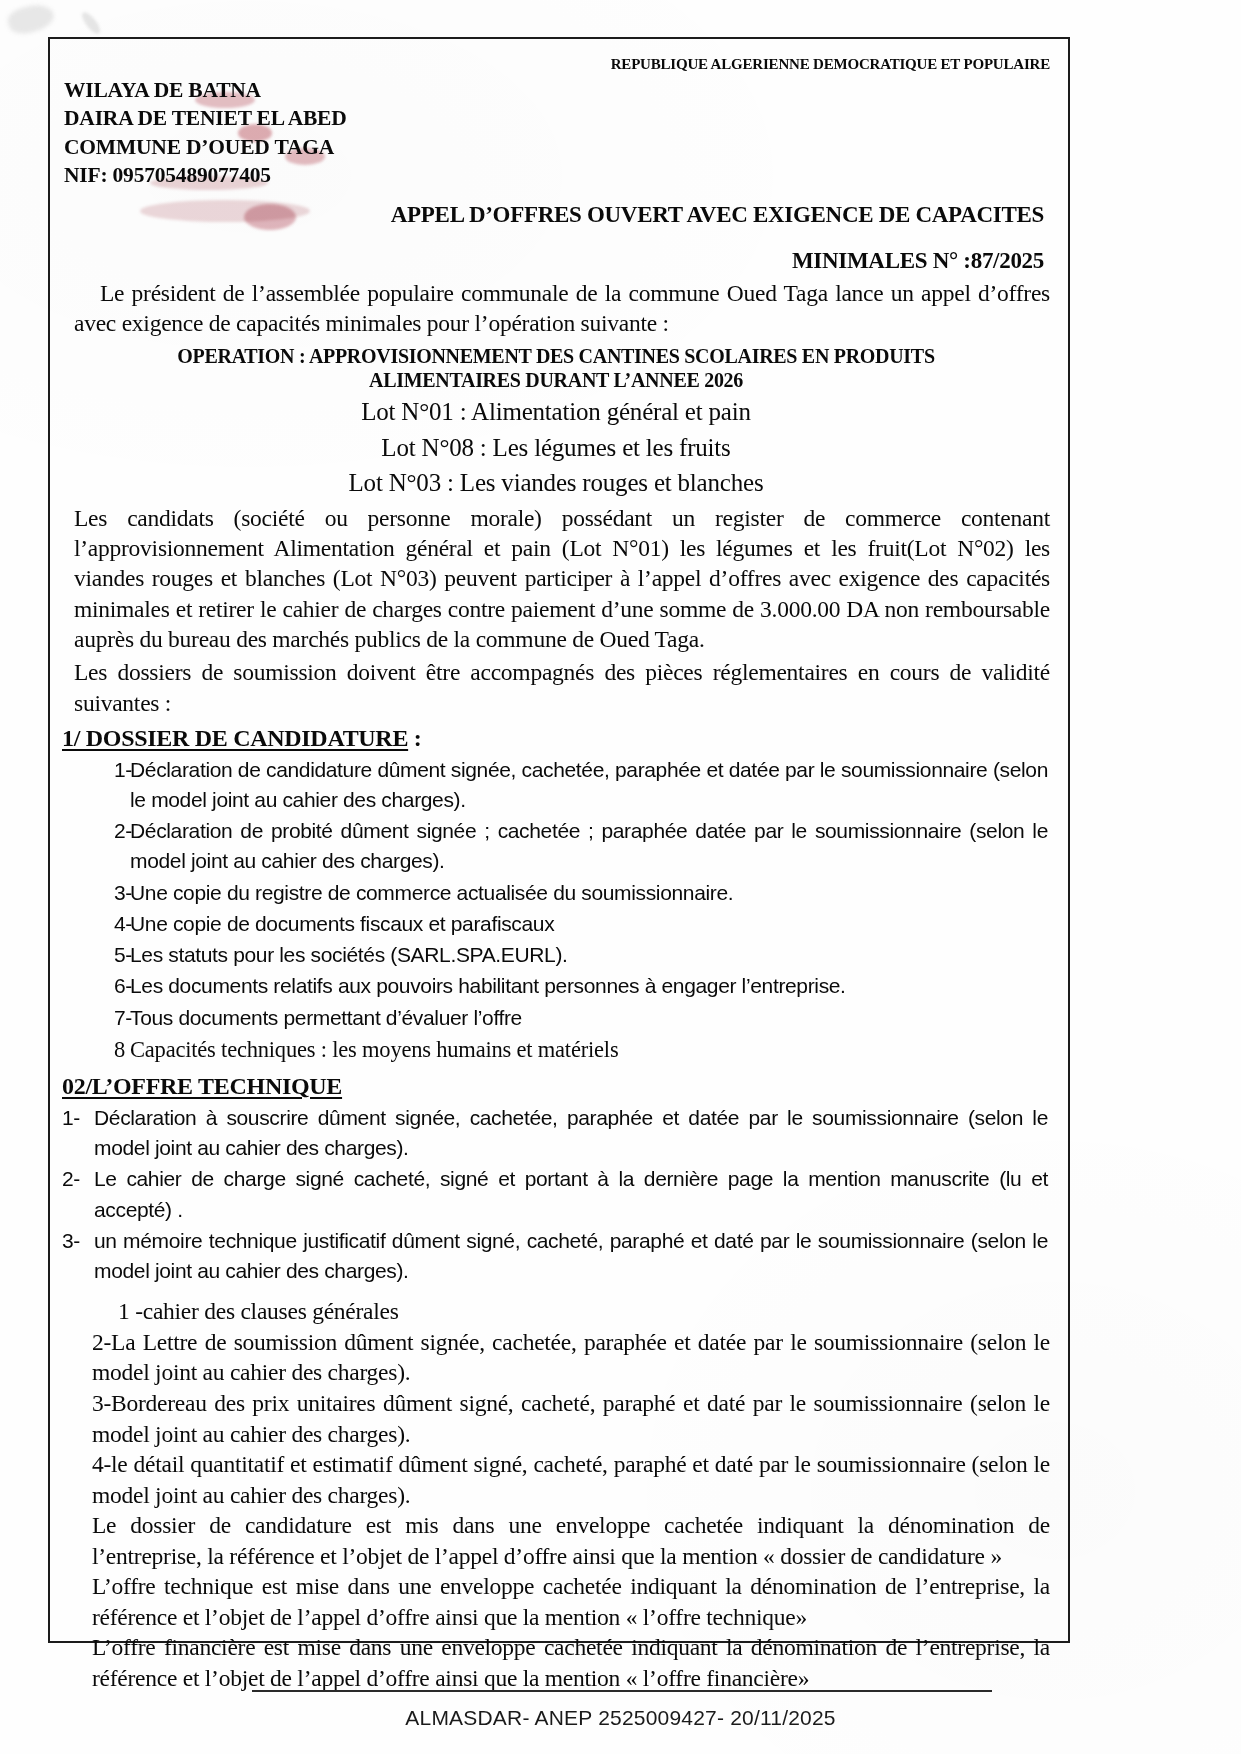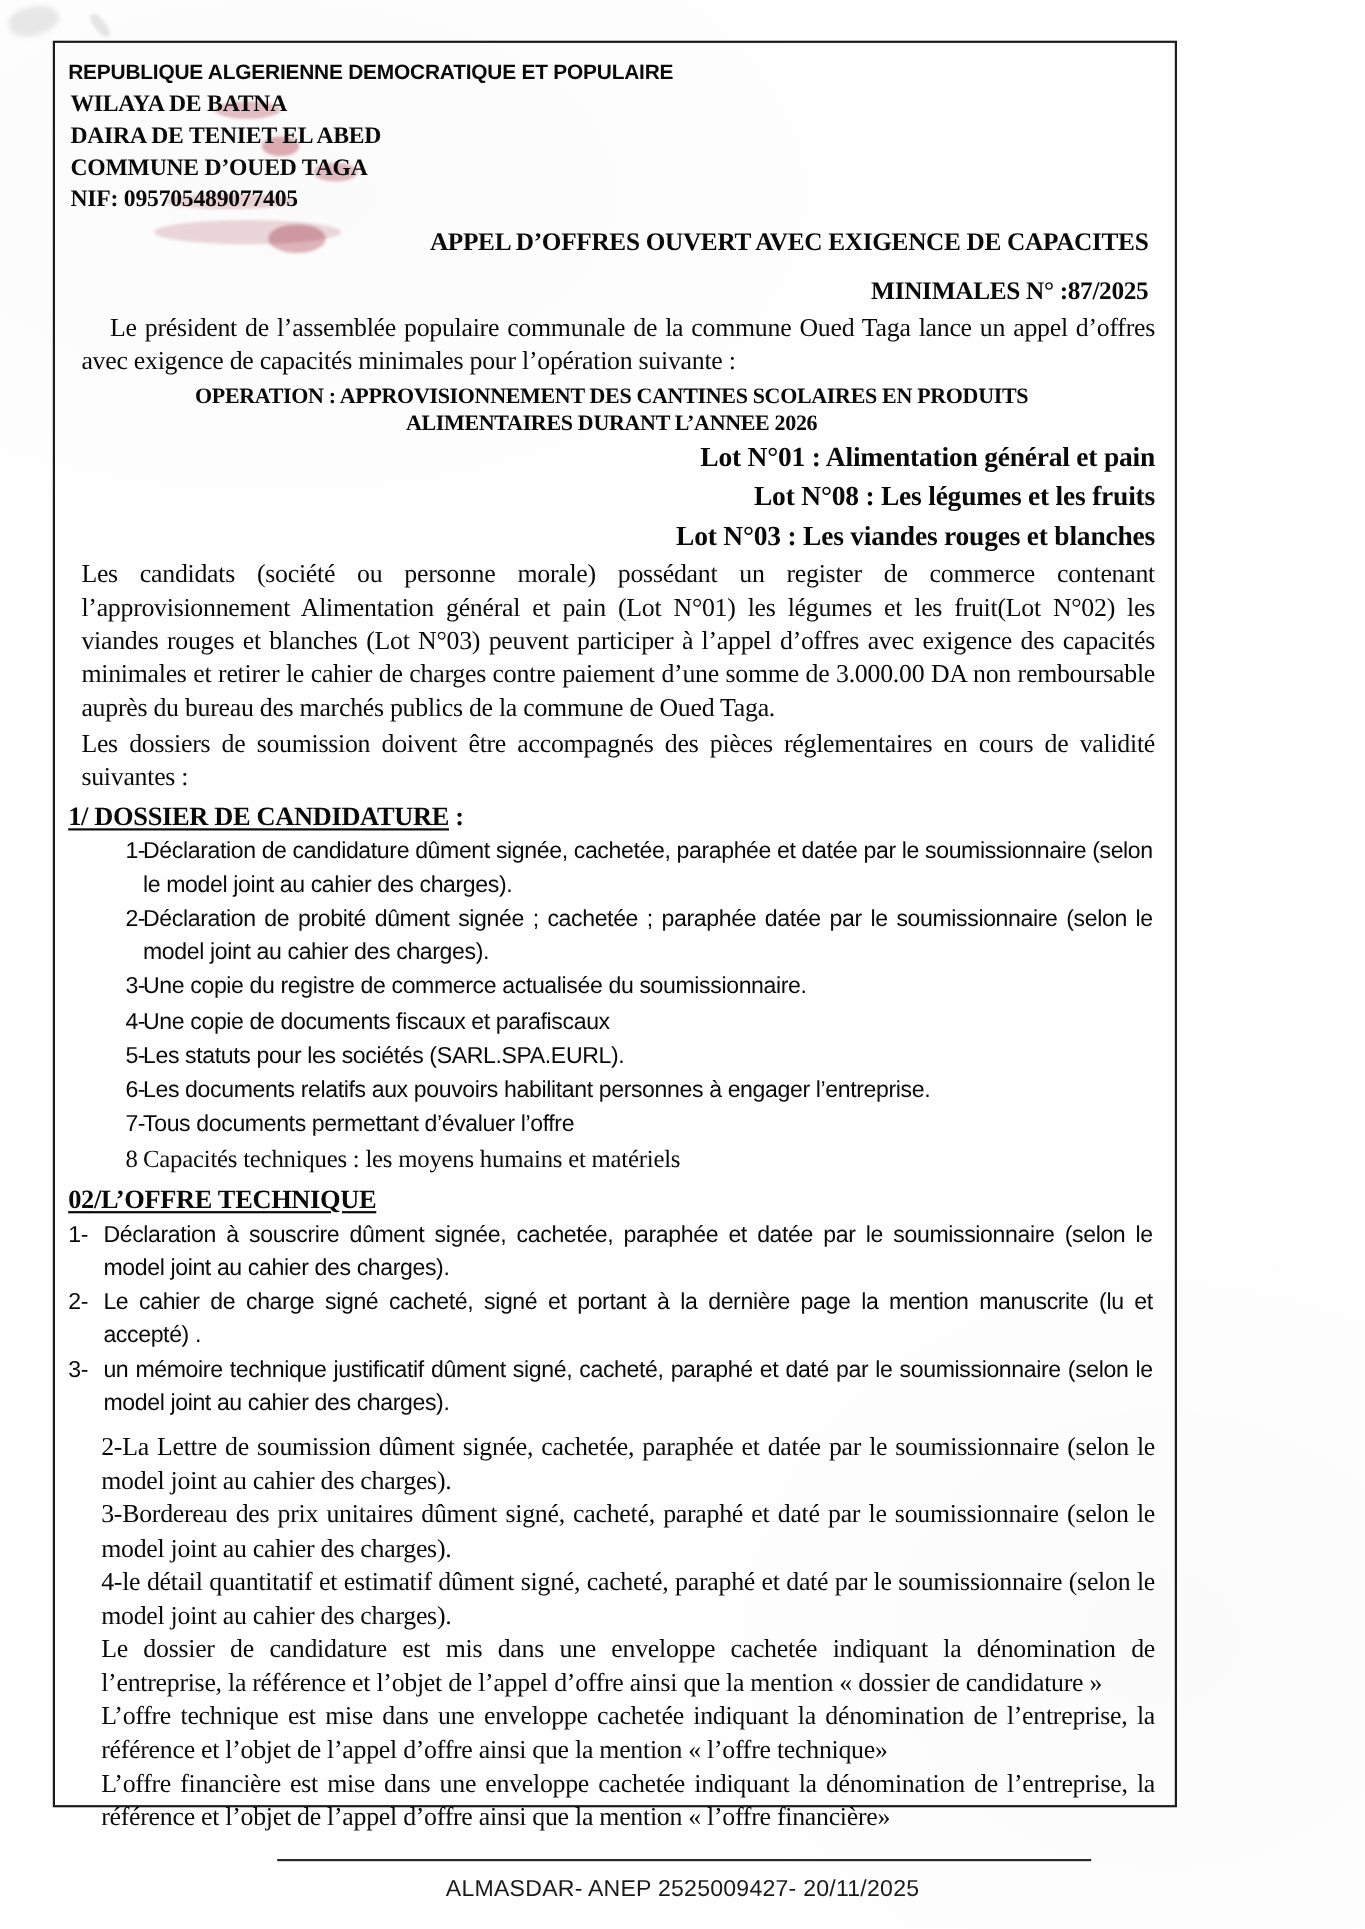--- a/index.html
+++ b/index.html
@@ -61,27 +61,27 @@
     position: absolute;
     left: 52px;
     top: 44px;
     width: 1012px;
     box-sizing: border-box;
     padding: 8px 14px 0 10px;
   }
 
   
   .hdr-center {
-    text-align: left;
-    font-weight: bold;
-    font-size: 19px;
+    text-align: right;
+    font-weight: bold;
+    font-size: 15px;
     letter-spacing: -0.2px;
     line-height: 1.18;
     margin: 4px 0 2px 0;
-    font-family: Liberation Sans, sans-serif;
+    font-family: Liberation Serif, serif;
   }
   .hdr-left {
     font-weight: bold;
     font-size: 21.5px;
     line-height: 1.33;
     letter-spacing: -0.2px;
     margin: 0;
     padding-left: 2px;
   }
 
@@ -119,22 +119,22 @@
   .operation {
     text-align: center;
     font-weight: bold;
     font-size: 20px;
     line-height: 1.24;
     letter-spacing: -0.3px;
     margin: 5px 0 0 0;
   }
 
   .lots {
-    text-align: right;
-    font-weight: bold;
+    text-align: center;
+    font-weight: normal;
     font-size: 25px;
     line-height: 1.34;
     letter-spacing: -0.2px;
     margin: 2px 0 0 0;
   }
 
   
   .sect-head {
     font-weight: bold;
     font-size: 24px;
@@ -322,20 +322,21 @@
       </div>
       <div class="sans-row">
         <span class="num">3-</span>
         <span class="txt">un mémoire technique justificatif  dûment  signé,  cacheté,  paraphé et  daté par le soumissionnaire  (selon le model joint au cahier des charges).</span>
       </div>
     </div>
 
     <div class="spacer-sm"></div>
 
 
+    <p class="fin-para one">1 -cahier des clauses générales</p>
     <p class="fin-para">2-La Lettre de soumission dûment signée, cachetée, paraphée et datée par le soumissionnaire (selon le model joint au cahier des charges).</p>
     <p class="fin-para">3-Bordereau des prix unitaires dûment signé, cacheté, paraphé et daté par le soumissionnaire  (selon le model joint au cahier des charges).</p>
     <p class="fin-para">4-le détail quantitatif et estimatif dûment signé, cacheté, paraphé et daté par le soumissionnaire (selon le model joint au cahier des charges).</p>
 
     <p class="close-para">Le dossier de candidature est mis dans une enveloppe cachetée indiquant la dénomination de l’entreprise, la référence  et l’objet de l’appel d’offre ainsi que la mention « dossier de candidature »</p>
     <p class="close-para"> L’offre technique est mise dans une enveloppe cachetée indiquant la dénomination de l’entreprise, la référence  et l’objet de l’appel d’offre ainsi que la mention « l’offre technique»</p>
     <p class="close-para">L’offre financière est mise dans une enveloppe cachetée indiquant la dénomination de l’entreprise, la référence  et l’objet de l’appel d’offre ainsi que la mention « l’offre financière»</p>
 
   </div>
 

